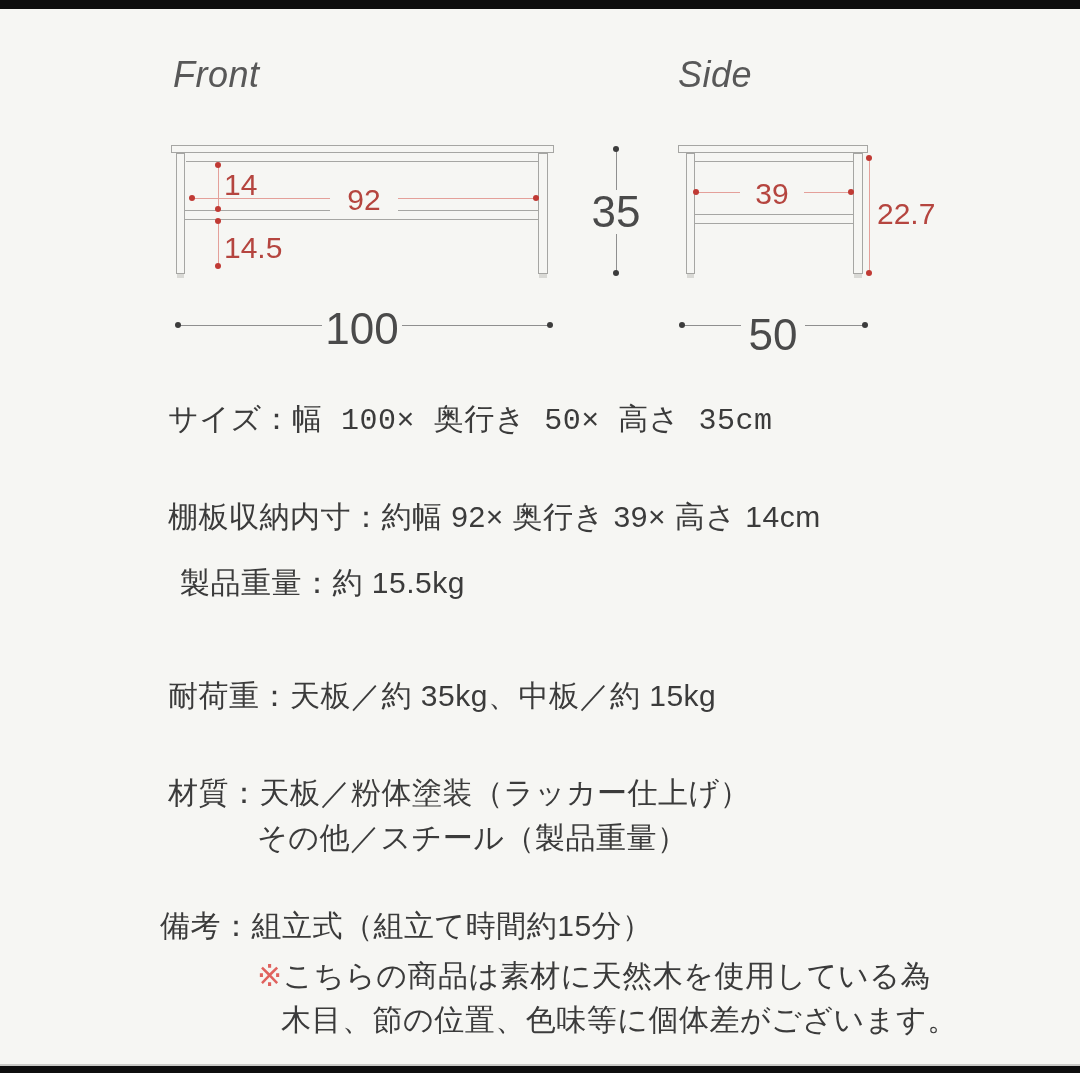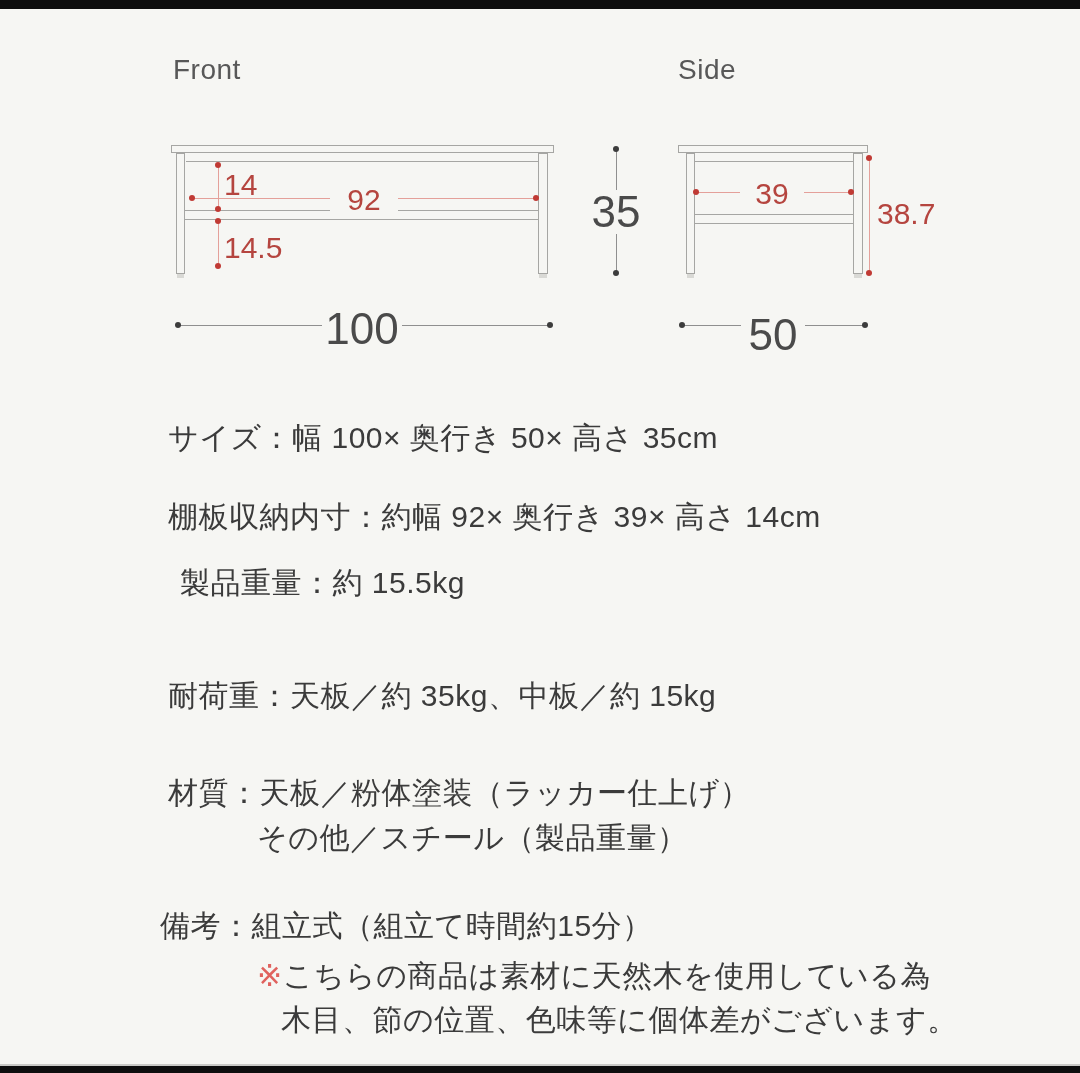--- a/index.html
+++ b/index.html
@@ -17,21 +17,21 @@
     --foot:#d9d9d5;
   }
   html,body{margin:0;padding:0;}
   body{
     width:1080px;height:1073px;overflow:hidden;position:relative;
     background:var(--background);
     font-family:"Liberation Sans","DejaVu Sans",sans-serif;
   }
   .abs{position:absolute;}
   .frame-bar{left:0;width:1080px;background:var(--frame-bar);}
-  .view-label{font-size:28px;color:var(--label-text);letter-spacing:0.5px;}
+  .view-label{font-size:36px;color:var(--label-text);letter-spacing:0.5px;font-style:italic;}
   .board{border:1px solid var(--outline);box-sizing:border-box;background:var(--background);}
   .leg{border:1px solid var(--outline);box-sizing:border-box;background:var(--background);}
   .thin-line{background:var(--outline);}
   .shelf{border-top:1px solid var(--outline);border-bottom:1px solid var(--outline);box-sizing:border-box;}
   .foot{background:var(--foot);}
   .dline-h{height:1px;}
   .dline-v{width:1px;}
   .red-line{background:var(--dim-red-line);}
   .black-line{background:var(--dim-black-line);}
   .dot{width:6px;height:6px;border-radius:50%;transform:translate(-50%,-50%);}
@@ -94,28 +94,28 @@
 <div class="abs foot" style="left:854px;top:274px;width:8px;height:4px;"></div>
 
 <div class="abs dline-h red-line" style="left:696px;top:192px;width:155px;"></div>
 <div class="abs dot red-dot" style="left:696px;top:192px;"></div>
 <div class="abs dot red-dot" style="left:851px;top:192px;"></div>
 <div class="abs dim-label gap-bg" style="left:740px;top:177px;width:64px;">39</div>
 
 <div class="abs dline-v red-line" style="left:869px;top:158px;height:115px;"></div>
 <div class="abs dot red-dot" style="left:869px;top:158px;"></div>
 <div class="abs dot red-dot" style="left:869px;top:273px;"></div>
-<div class="abs dim-label" style="left:877px;top:197px;">38.7</div>
+<div class="abs dim-label" style="left:877px;top:197px;">22.7</div>
 
 <div class="abs dline-h black-line" style="left:682px;top:325px;width:183px;"></div>
 <div class="abs dot black-dot" style="left:682px;top:325px;"></div>
 <div class="abs dot black-dot" style="left:865px;top:325px;"></div>
 <div class="abs dim-label-black gap-bg" style="left:741px;top:313px;width:64px;">50</div>
 
-<div class="abs spec-line" style="left:168px;top:421px;">サイズ：幅 100× 奥行き 50× 高さ 35cm</div>
+<div class="abs spec-line" style="left:168px;top:404px;font-family:Liberation Mono, monospace;">サイズ：幅 100× 奥行き 50× 高さ 35cm</div>
 <div class="abs spec-line" style="left:168px;top:500px;">棚板収納内寸：約幅 92× 奥行き 39× 高さ 14cm</div>
 <div class="abs spec-line" style="left:168px;top:566px;margin-left:12px;">製品重量：約 15.5kg</div>
 <div class="abs spec-line" style="left:168px;top:679px;">耐荷重：天板／約 35kg、中板／約 15kg</div>
 <div class="abs spec-line" style="left:168px;top:776px;">材質：天板／粉体塗装（ラッカー仕上げ）</div>
 <div class="abs spec-line" style="left:257px;top:821px;">その他／スチール（製品重量）</div>
 <div class="abs spec-line" style="left:160px;top:909px;">備考：組立式（組立て時間約15分）</div>
 <div class="abs spec-line" style="left:257px;top:959px;"><span class="note-marker">※</span><span>こちらの商品は素材に天然木を使用している為</span></div>
 <div class="abs spec-line" style="left:281px;top:1003px;">木目、節の位置、色味等に個体差がございます。</div>
 
 </body></html>

